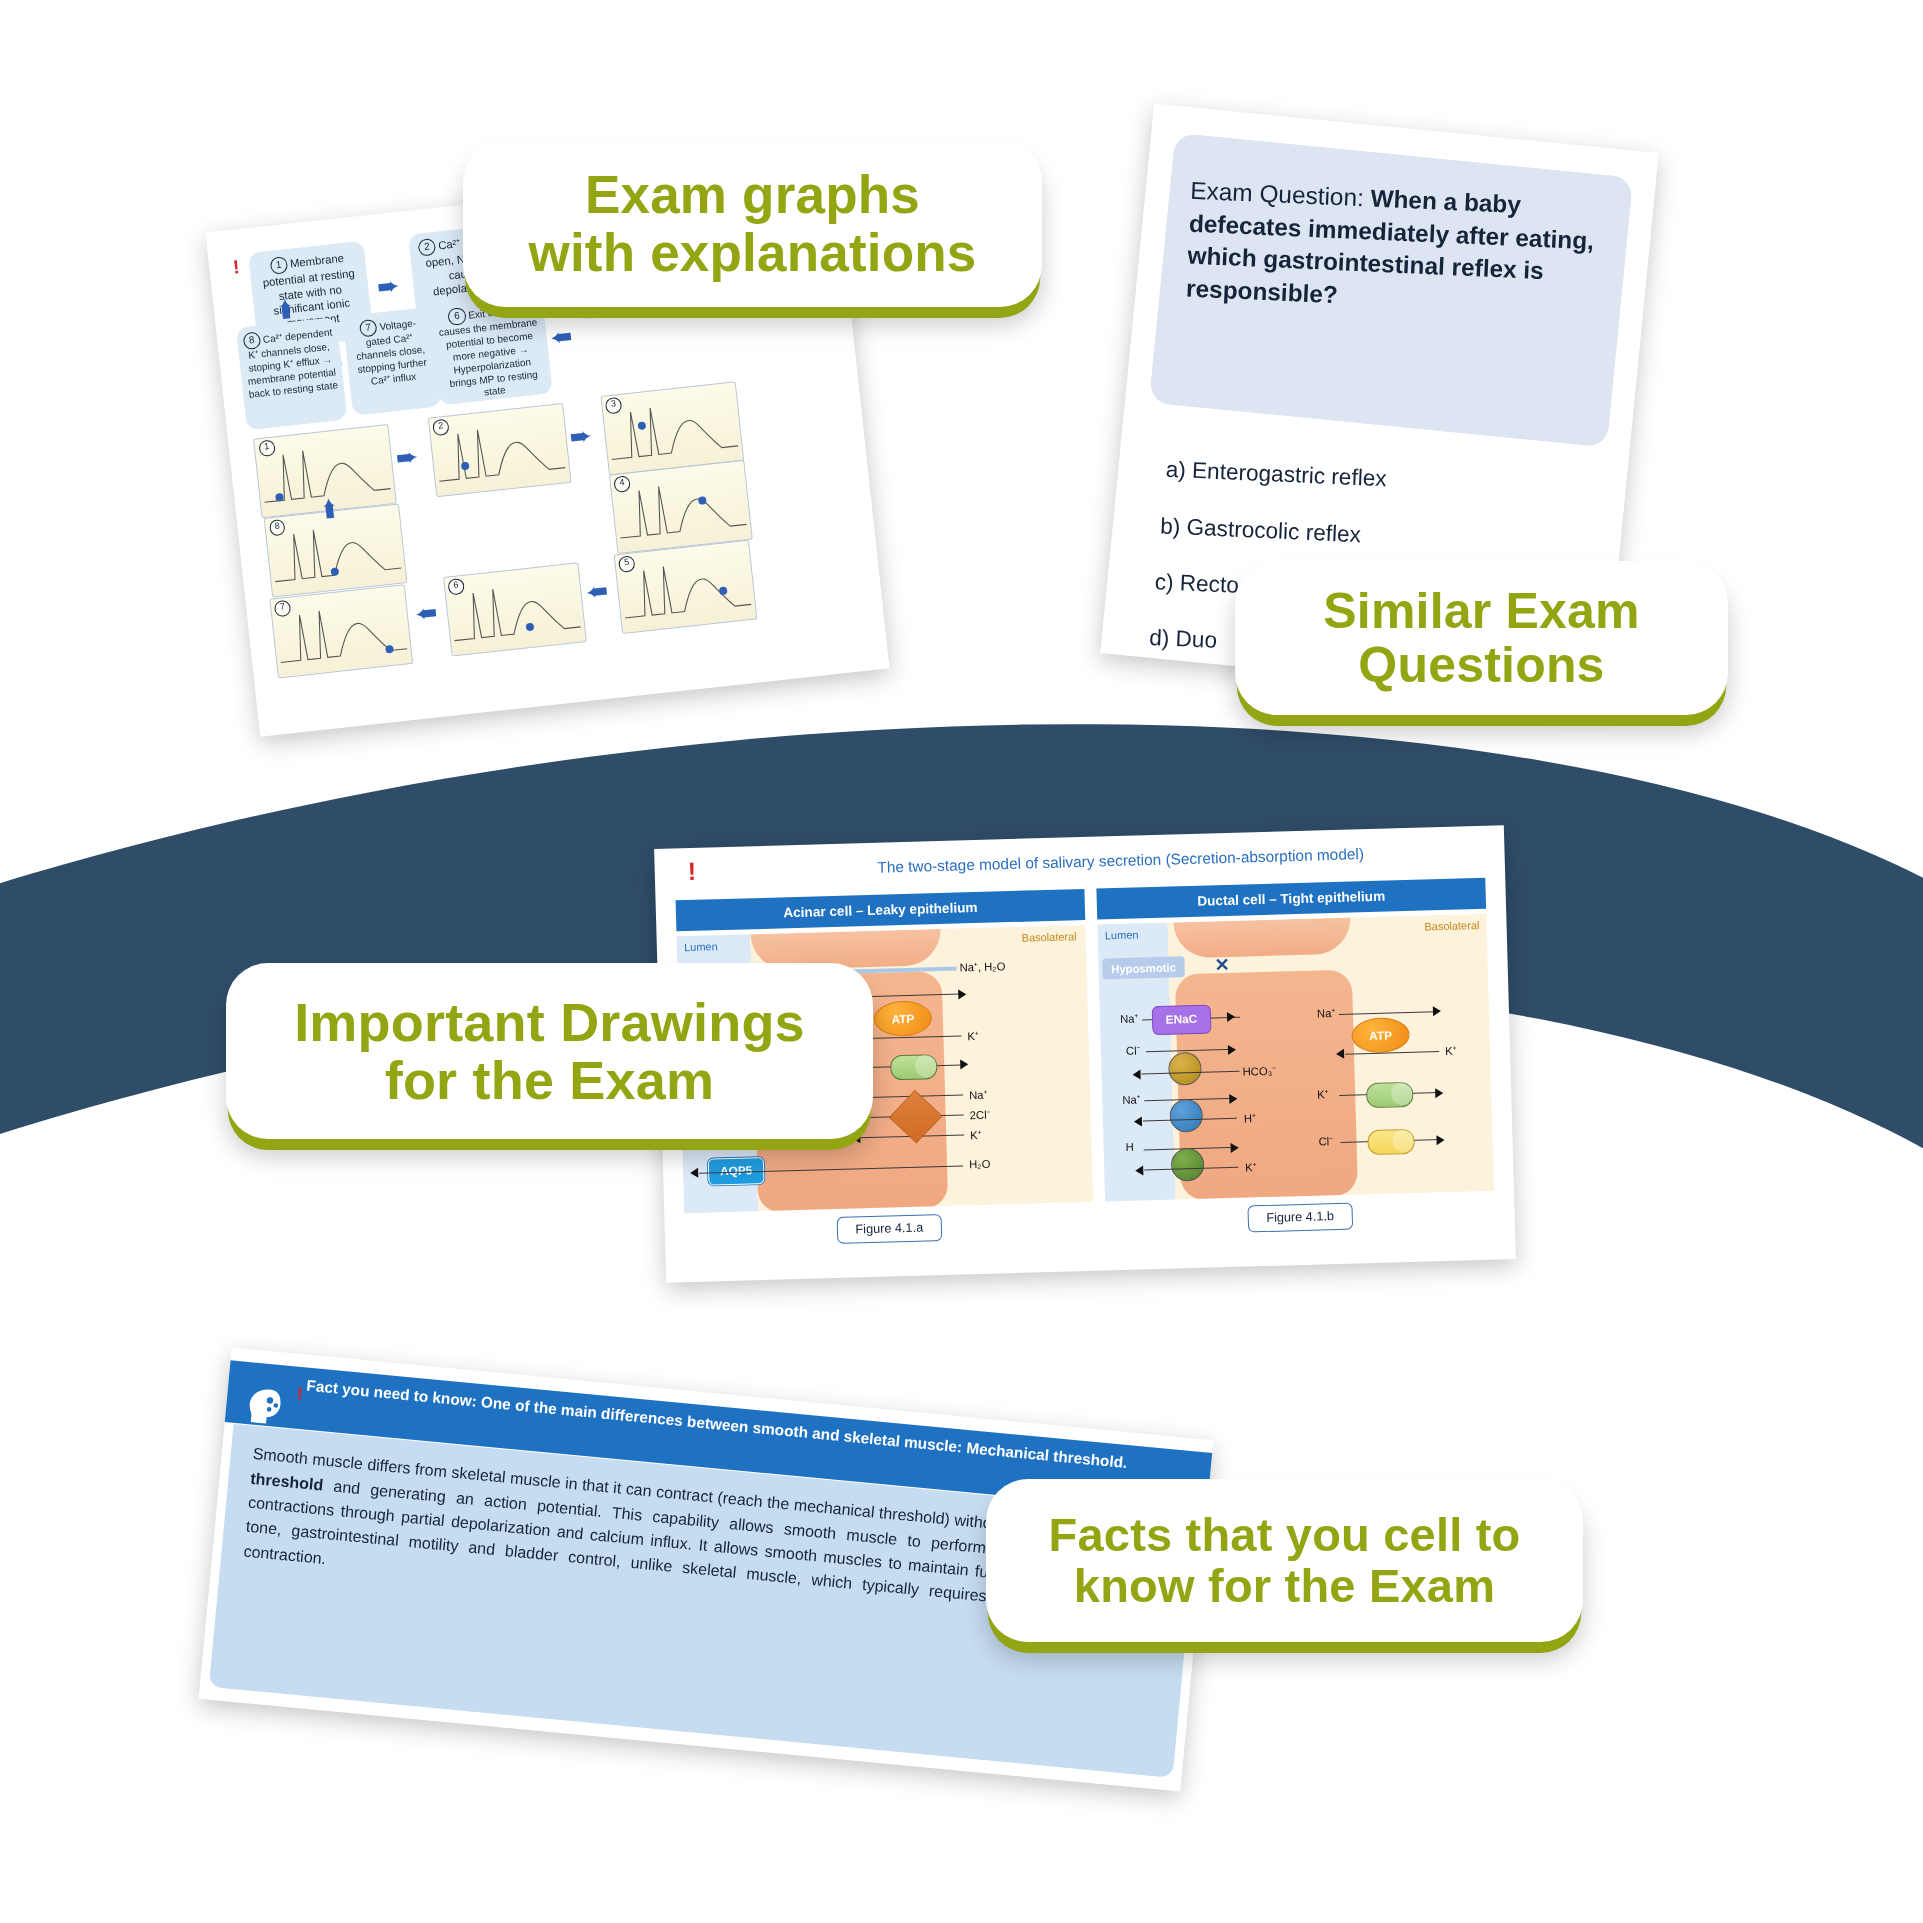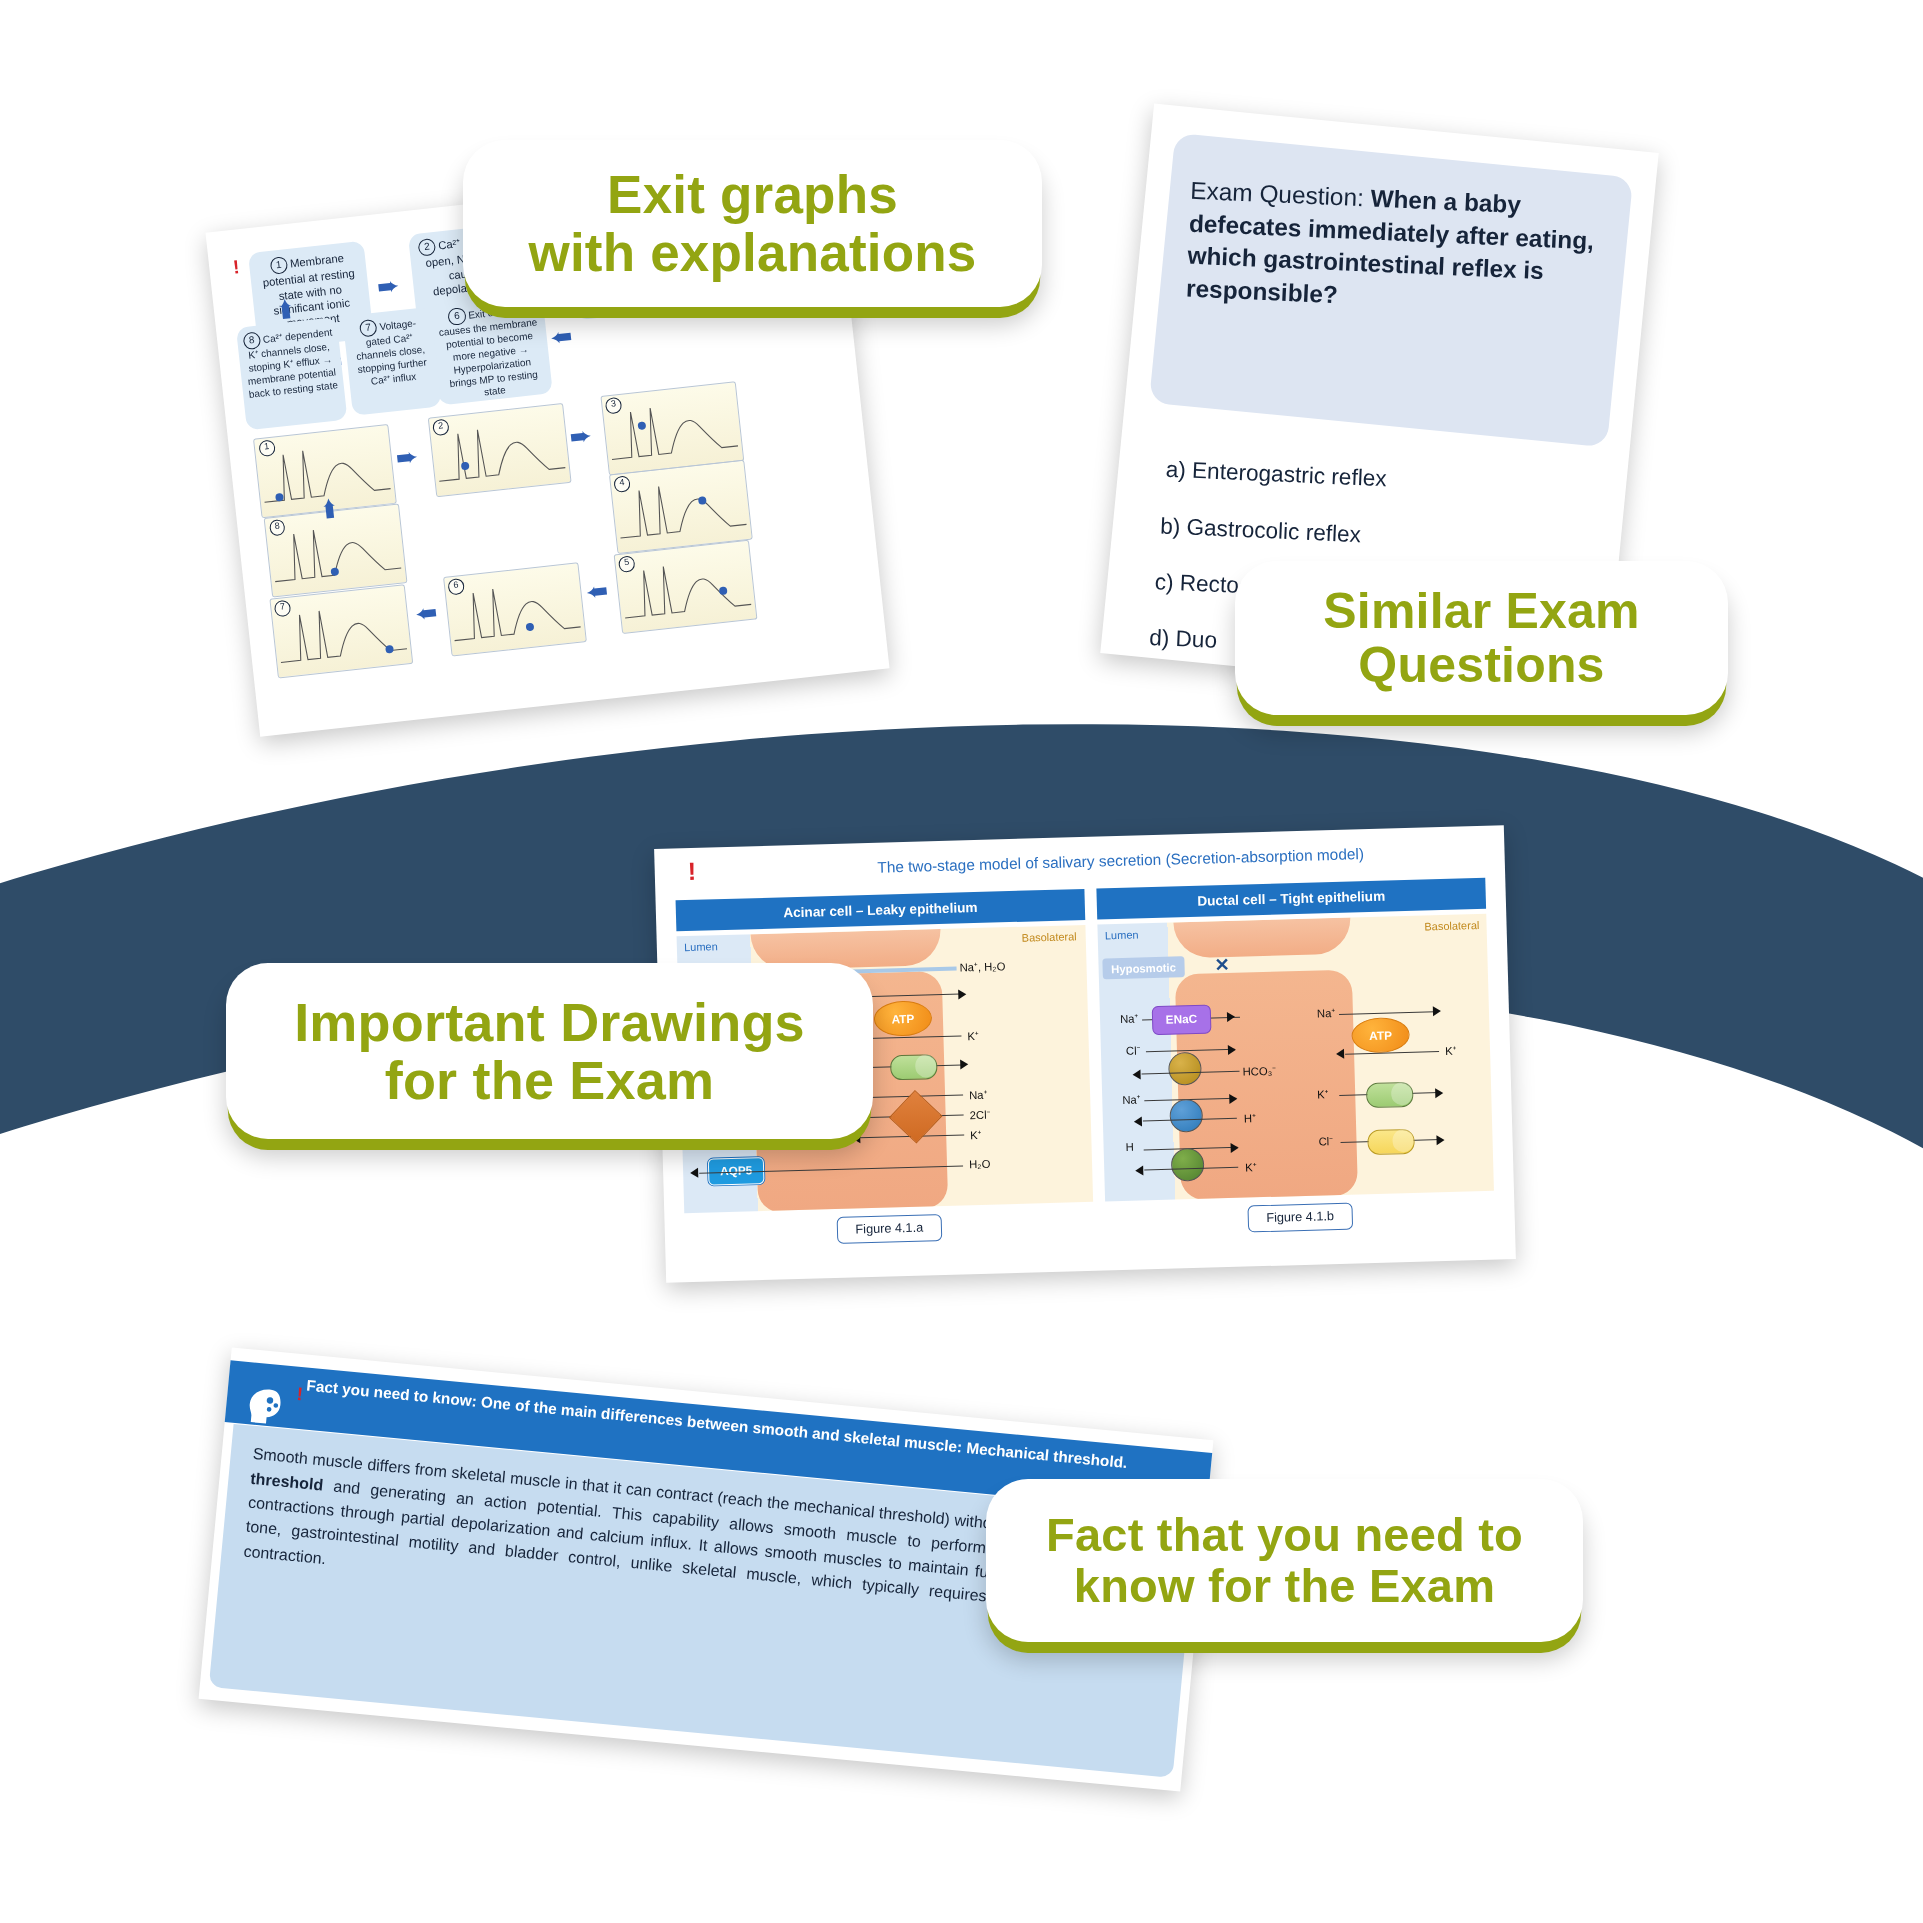--- a/index.html
+++ b/index.html
@@ -370,31 +370,31 @@
     </svg>
     <span class="fact-bang">!</span>
     <span>Fact you need to know: One of the main differences between smooth and skeletal muscle: Mechanical threshold.</span>
   </div>
   <div class="fact-body">
     <span>Smooth muscle differs from skeletal muscle in that it can contract (reach the mechanical threshold) without reaching </span><b>the electrical threshold</b><span> and generating an action potential. This capability allows smooth muscle to perform sustained, less forceful contractions through partial depolarization and calcium influx. It allows smooth muscles to maintain functions such as vascular tone, gastrointestinal motility and bladder control, unlike skeletal muscle, which typically requires an action potential for contraction.</span>
   </div>
 </div>
 
 <div class="pill" style="left:463px;top:140px;width:579px;height:167px;font-size:53px;">
-  <span style="white-space:pre-line">Exit graphs
+  <span style="white-space:pre-line">Exam graphs
 with explanations</span>
 </div>
 
 <div class="pill" style="left:1235px;top:561px;width:493px;height:154px;font-size:50px;">
   <span style="white-space:pre-line">Similar Exam
 Questions</span>
 </div>
 
 <div class="pill" style="left:226px;top:963px;width:647px;height:176px;font-size:54px;">
   <span style="white-space:pre-line">Important Drawings
 for the Exam</span>
 </div>
 
 <div class="pill" style="left:986px;top:1479px;width:597px;height:163px;font-size:47px;">
-  <span style="white-space:pre-line">Fact that you need to
+  <span style="white-space:pre-line">Facts that you cell to
 know for the Exam</span>
 </div>
 
 
 </body></html>

